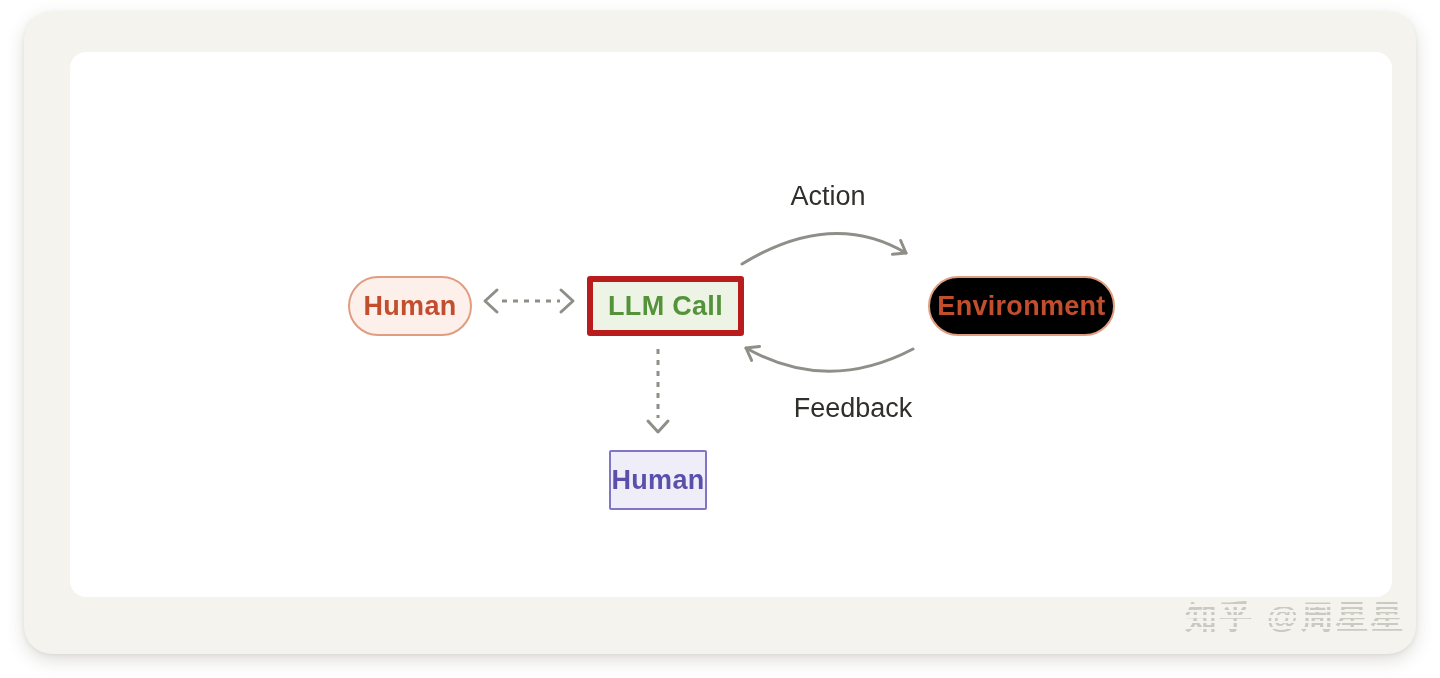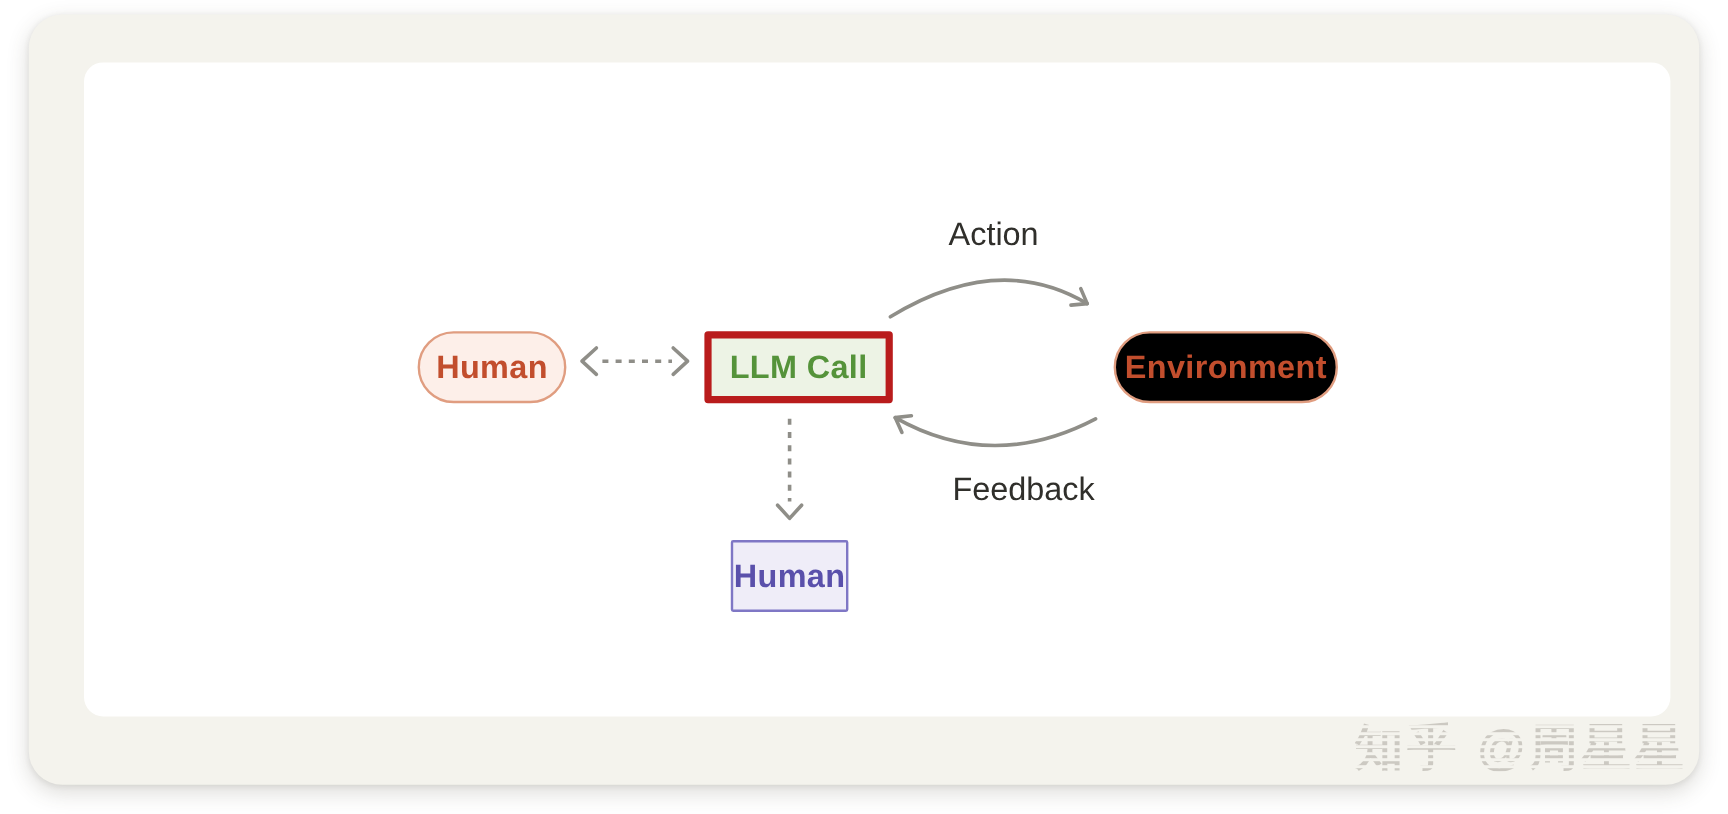--- a/index.html
+++ b/index.html
@@ -81,21 +81,21 @@
   .caption {
     position: absolute;
     left: 46px; top: 599px;
     font-size: 22px;
     color: #55534d;
     letter-spacing: 0.3px;
   }
   .watermark {
     position: absolute;
     right: 34px; top: 596px;
-    font-size: 41px;
+    font-size: 32px;
     font-weight: 700;
     letter-spacing: 3px;
     color: #d2d0c9;
     white-space: nowrap;
     z-index: 5;
   }
   @supports ((-webkit-background-clip: text) or (background-clip: text)) {
     .watermark {
       color: transparent;
       background-image: repeating-linear-gradient(

